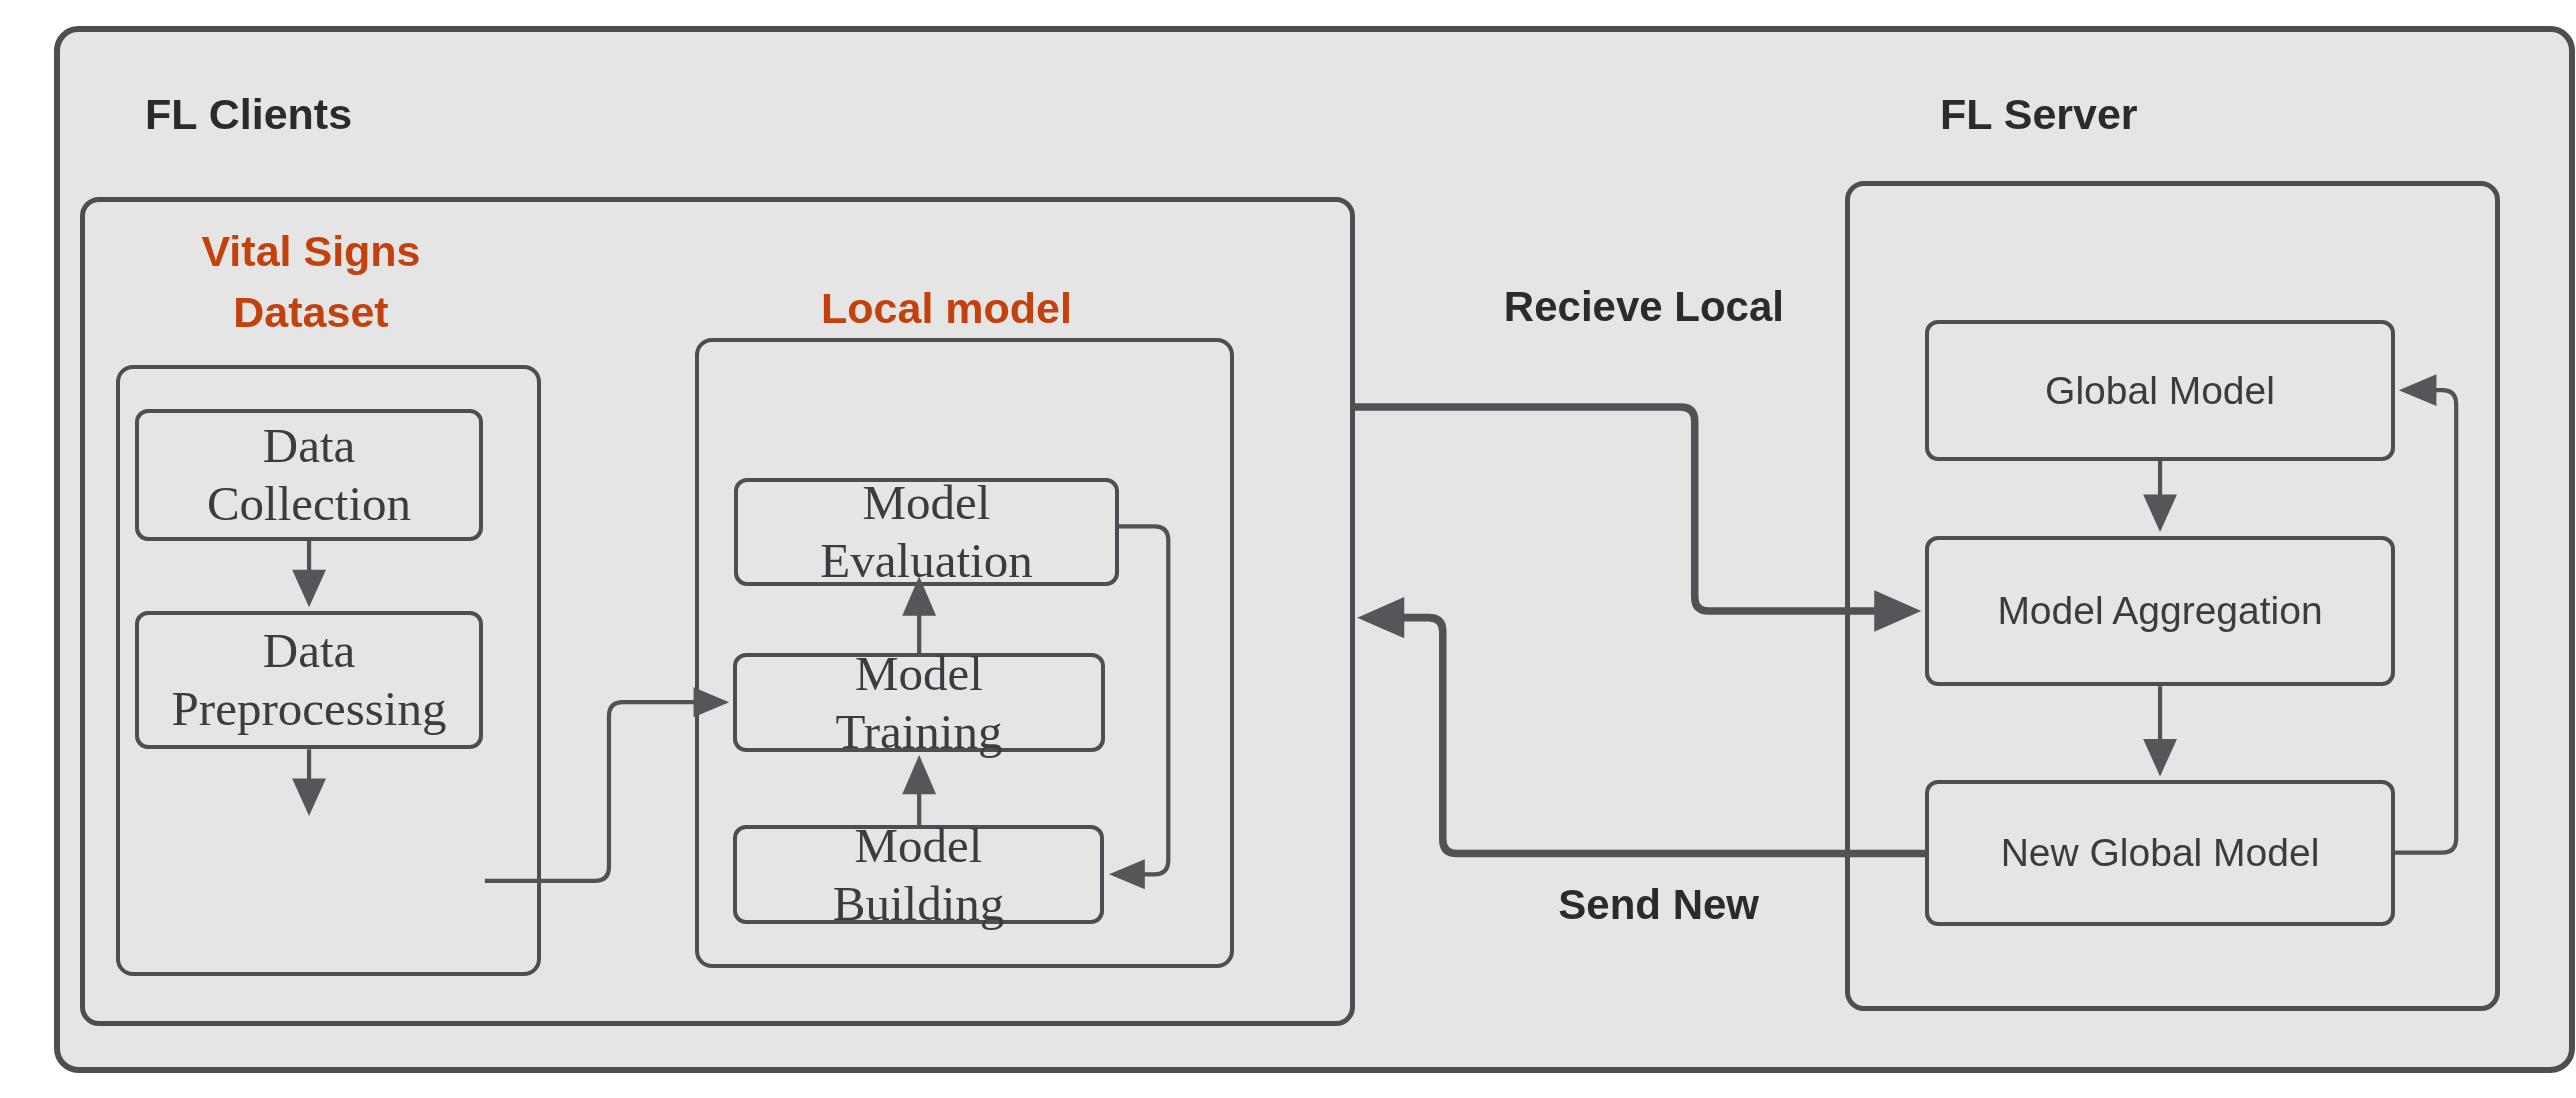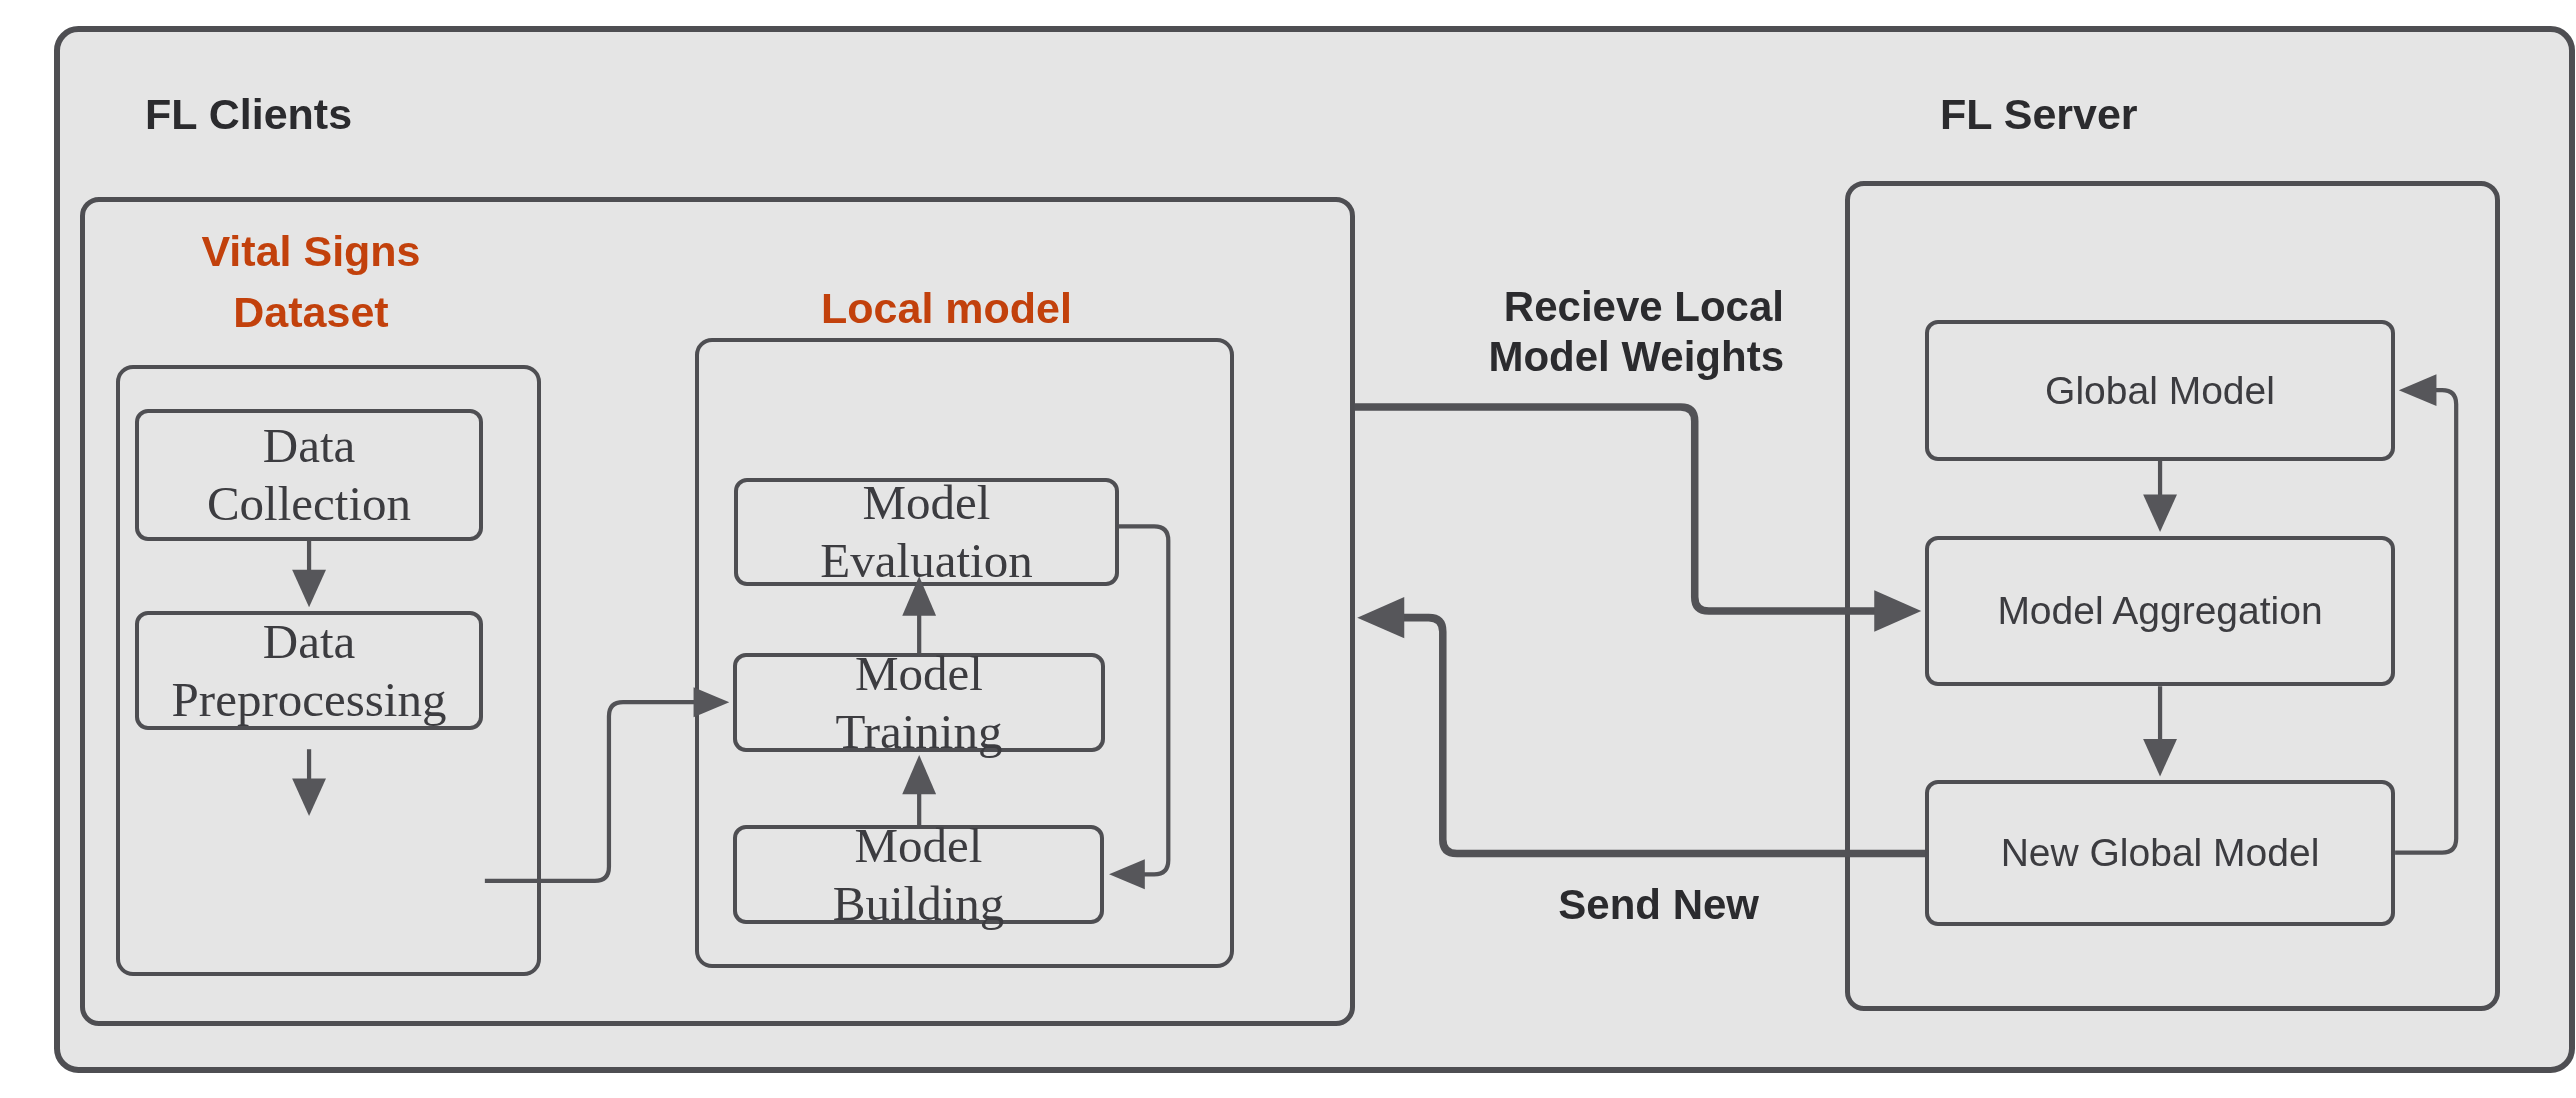--- a/index.html
+++ b/index.html
@@ -90,38 +90,37 @@
 
   <div class="box container-section" style="left:54px; top:197px; width:1275px; height:829px;"></div>
 
   <div class="subheading" style="left:94px; top:221px; width:382px;">
     <span>Vital Signs</span><br>
     <span>Dataset</span>
   </div>
   <div class="box container-inner" style="left:90px; top:365px; width:425px; height:611px;"></div>
 
   <div class="box node node-serif" style="left:109px; top:409px; width:348px; height:132px;">Data Collection</div>
-  <div class="box node node-serif" style="left:109px; top:611px; width:348px; height:119px;">Data Preprocessing</div>
+  <div class="box node node-serif" style="left:109px; top:611px; width:348px; height:138px;">Data Preprocessing</div>
 
   <div class="subheading" style="left:648px; top:278px; width:545px;">Local model</div>
   <div class="box container-inner" style="left:669px; top:338px; width:539px; height:630px;"></div>
 
   <div class="box node node-serif" style="left:708px; top:478px; width:385px; height:108px;">Model Evaluation</div>
   <div class="box node node-serif" style="left:707px; top:653px; width:372px; height:99px;">Model Training</div>
   <div class="box node node-serif" style="left:707px; top:825px; width:371px; height:99px;">Model Building</div>
 
   <div class="box container-section" style="left:1819px; top:181px; width:655px; height:830px;"></div>
 
   <div class="box node node-sans" style="left:1899px; top:320px; width:470px; height:141px;">Global Model</div>
   <div class="box node node-sans" style="left:1899px; top:536px; width:470px; height:150px;">Model Aggregation</div>
   <div class="box node node-sans" style="left:1899px; top:780px; width:470px; height:146px;">New Global Model</div>
 
   <div class="edge-label" style="left:1382px; top:282px; width:376px;">
     <span>Recieve Local</span><br>
-    <span>Model Weights</span>
   </div>
   <div class="edge-label" style="left:1357px; top:880px; width:376px;">
     <span>Send New</span><br>
   </div>
 
   <svg id="wires" viewBox="0 0 2740 1168">
 
     <g>
       <path class="thin" d="M301,575 V608"></path>
       <polygon points="283,606 319,606 301,646"></polygon>

